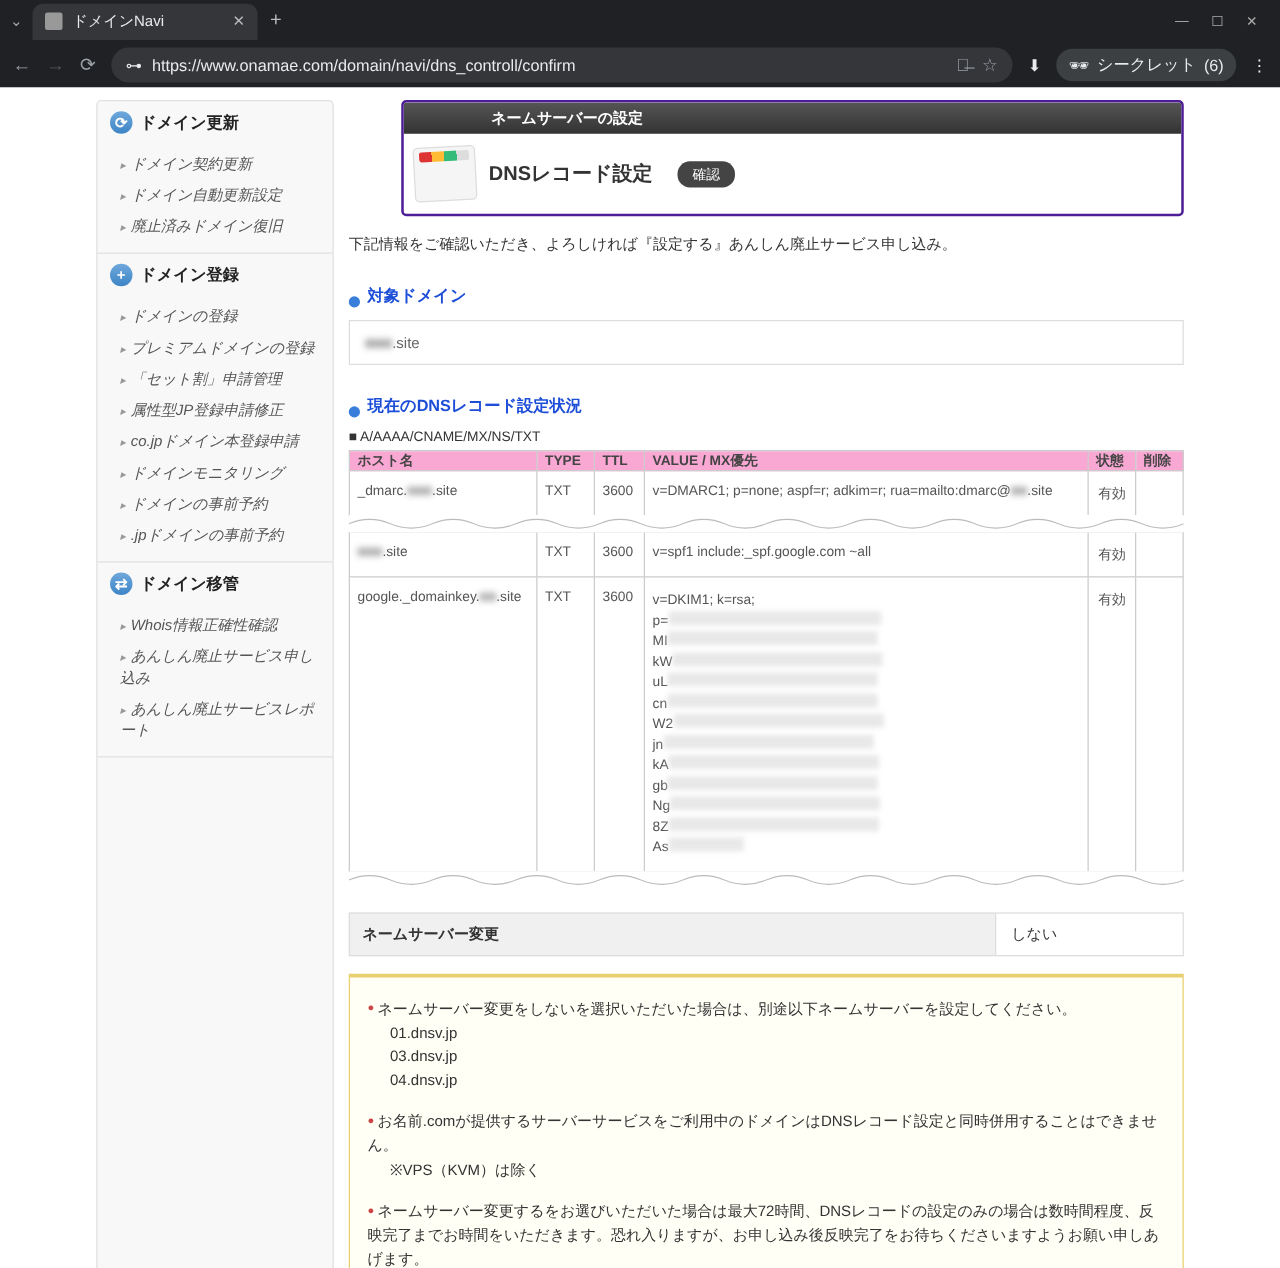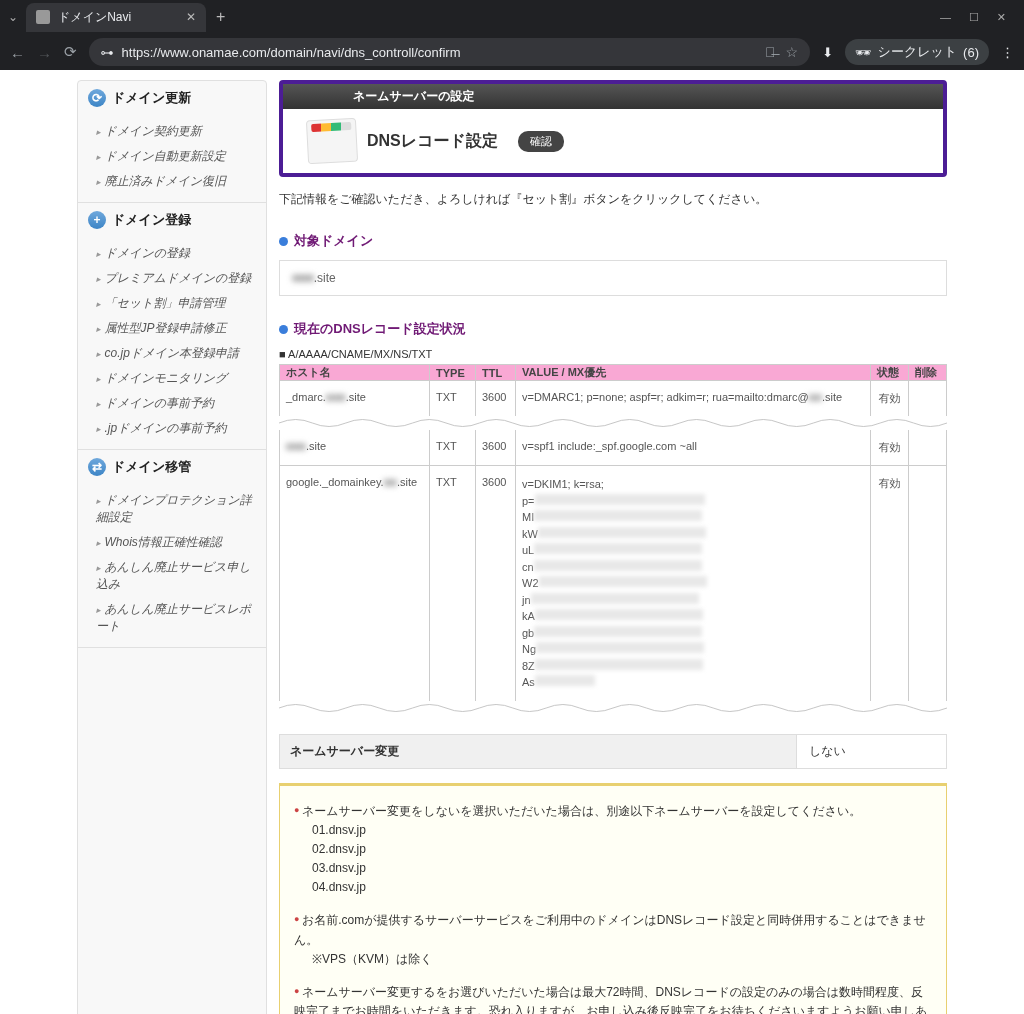--- a/index.html
+++ b/index.html
@@ -33,30 +33,30 @@
 .icon-plus { background: linear-gradient(#6fa8dc, #3d85c6); }
 .icon-transfer { background: linear-gradient(#6fa8dc, #3d85c6); }
 .icon-server { width: 18px; height: 18px; background: #888; display: inline-block; }
 .side-items { list-style: none; padding: 4px 0 8px; }
 .side-items li { padding: 4px 10px 4px 18px; font-size: 12px; color: #555; font-style: italic; }
 .side-items li::before { content: "▸"; color: #999; font-size: 9px; margin-right: 4px; }
 .side-items li a { color: #555; text-decoration: none; }
 
 
 .main { flex: 1; }
-.title-box { border: 4px solid #4c1d95; border-radius: 4px; overflow: hidden; }
+.title-box { border: 2px solid #4c1d95; border-radius: 4px; overflow: hidden; margin-left: 42px; }
 .title-head { background: linear-gradient(#555, #333); color: #fff; font-size: 12px; font-weight: bold; padding: 4px 12px 4px 70px; }
-.title-body { display: flex; align-items: center; padding: 10px 12px 10px 24px; gap: 10px; }
+.title-body { display: flex; align-items: center; padding: 10px 12px 10px 8px; gap: 10px; }
 .title-icon { width: 50px; height: 44px; background: #f5f5f5; border: 1px solid #ddd; border-radius: 4px; position: relative; transform: rotate(-3deg); }
 .title-icon::before { content: ""; position: absolute; top: 3px; left: 4px; right: 4px; height: 8px; background: linear-gradient(90deg, #d33 25%, #fb3 25% 50%, #3b7 50% 75%, #ddd 75%); border-radius: 2px; }
 .page-title { font-size: 16px; font-weight: bold; color: #333; }
 .confirm-chip { background: #444; color: #fff; font-size: 11px; padding: 3px 12px; border-radius: 10px; margin-left: 10px; }
 .instr { margin: 14px 0; font-size: 12px; }
 
-.sec-head { display: flex; align-items: center; font-weight: bold; font-size: 13px; color: #701a75; margin: 24px 0 10px; }
+.sec-head { display: flex; align-items: flex-end; font-weight: bold; font-size: 13px; color: #1d4ed8; margin: 24px 0 10px; }
 .bullet { width: 9px; height: 9px; border-radius: 50%; background: #3a7edb; margin-right: 6px; }
 .domain-box { border: 1px solid #ddd; padding: 10px 12px; font-size: 12px; color: #666; }
 .blurred { filter: blur(3px); color: #888; }
 
 .sub-label { font-size: 11px; margin: 8px 0 4px; }
 .sub-label::before { content: "■ "; }
 
 table.dns { width: 100%; border-collapse: collapse; font-size: 11px; }
 table.dns th { background: #f9a8d4; border: 1px solid #ccc; padding: 0 6px; text-align: left; font-weight: bold; color: #444; }
 table.dns td { border: 1px solid #ccc; padding: 10px 6px; vertical-align: top; color: #555; }
@@ -148,38 +148,37 @@
         <li><a>ドメインの事前予約</a></li>
         <li><a>.jpドメインの事前予約</a></li>
       </ul>
     </div>
     <div class="side-section">
       <div class="side-head">
         <span class="side-icon icon-transfer">⇄</span>
         <span>ドメイン移管</span>
       </div>
       <ul class="side-items">
-        <li><a>ドメインプロテクション詳細設定</a></li>
         <li><a>Whois情報正確性確認</a></li>
         <li><a>あんしん廃止サービス申し込み</a></li>
         <li><a>あんしん廃止サービスレポート</a></li>
       </ul>
     </div>
   </div>
 
   <div class="main">
     <div class="title-box">
       <div class="title-head">ネームサーバーの設定</div>
       <div class="title-body">
         <div class="title-icon"></div>
         <span class="page-title">DNSレコード設定</span>
         <span class="confirm-chip">確認</span>
       </div>
     </div>
-    <p class="instr">下記情報をご確認いただき、よろしければ『セット割』ボタンをクリックしてください。</p>
+    <p class="instr">下記情報をご確認いただき、よろしければ『設定する』あんしん廃止サービス申し込み。</p>
 
     <div class="sec-head">
           <span class="bullet"></span>
           <span>対象ドメイン</span>
         </div>
     <div class="domain-box"><span class="blurred">■■■</span>.site</div>
 
     <div class="sec-head">
           <span class="bullet"></span>
           <span>現在のDNSレコード設定状況</span>
@@ -241,21 +240,20 @@
 
     <div class="ns-row">
       <div class="ns-label">ネームサーバー変更</div>
       <div class="ns-value">しない</div>
     </div>
 
     <div class="notice-box">
       <div class="notice-item">
         <span>ネームサーバー変更をしないを選択いただいた場合は、別途以下ネームサーバーを設定してください。</span>
         <div class="notice-sub">01.dnsv.jp</div>
-        <div class="notice-sub">02.dnsv.jp</div>
         <div class="notice-sub">03.dnsv.jp</div>
         <div class="notice-sub">04.dnsv.jp</div>
       </div>
       <div class="notice-item">
         <span>お名前.comが提供するサーバーサービスをご利用中のドメインはDNSレコード設定と同時併用することはできません。</span>
         <div class="notice-sub">※VPS（KVM）は除く</div>
       </div>
       <div class="notice-item" style="margin-bottom:0">
         <span>ネームサーバー変更するをお選びいただいた場合は最大72時間、DNSレコードの設定のみの場合は数時間程度、反映完了までお時間をいただきます。恐れ入りますが、お申し込み後反映完了をお待ちくださいますようお願い申しあげます。</span>
       </div>

